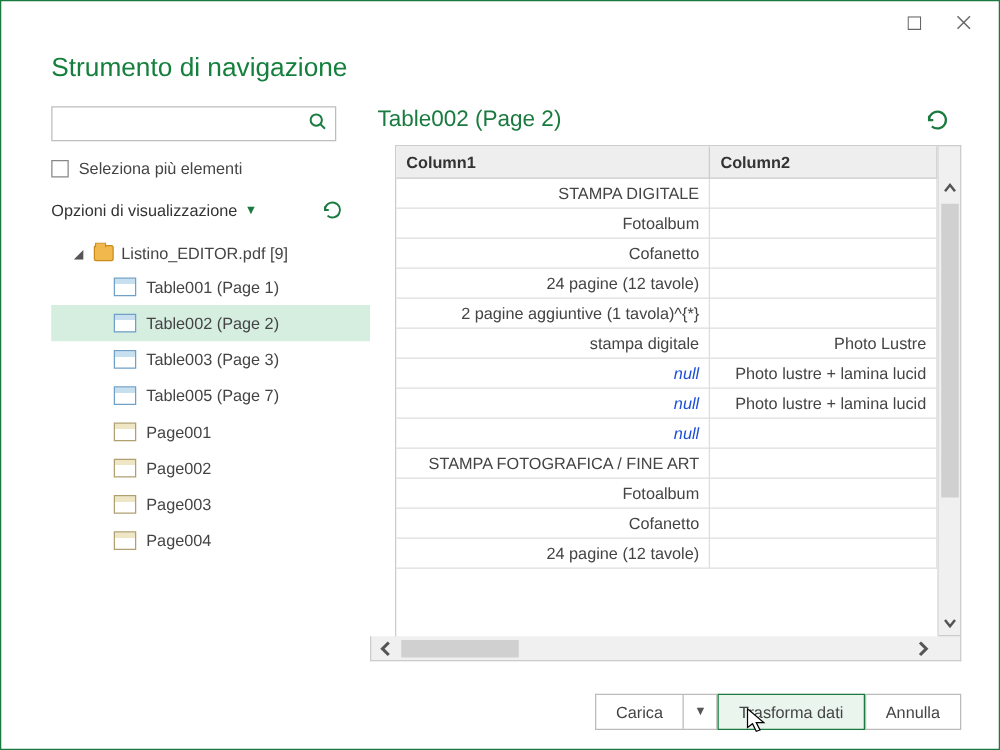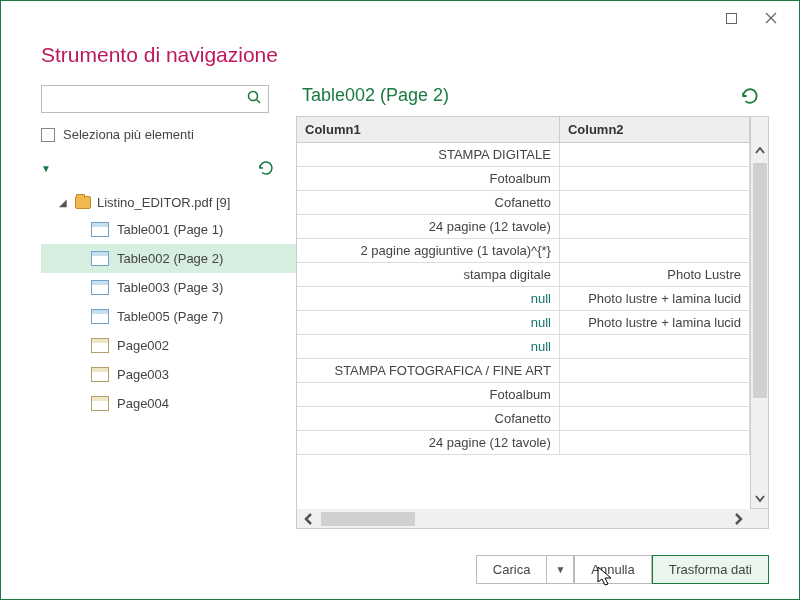--- a/index.html
+++ b/index.html
@@ -29,21 +29,21 @@
     width: 40px;
     height: 28px;
     display: flex;
     align-items: center;
     justify-content: center;
     color: #555;
   }
   .header {
     padding: 8px 40px 18px 40px;
     font-size: 21px;
-    color: #be185d;
+    color: #15803d;
     font-weight: 400;
   }
   .body {
     flex: 1;
     display: flex;
     padding: 0 30px 10px 40px;
     min-height: 0;
   }
   .left {
     width: 255px;
@@ -136,20 +136,21 @@
     font-size: 18px;
     color: #1a7a3f;
   }
   .right-header .refresh-icon { margin-left:auto; color:#1a7a3f; width:18px; height:18px; }
   .tablewrap {
     flex: 1;
     border: 0;
     position: relative;
     min-height: 0;
     display: flex;
+    margin-left: 20px;
   }
   .table-inner {
     flex: 1;
     overflow: hidden;
     border-top: 1px solid #ccc;
     border-left: 1px solid #ccc;
     border-right: 1px solid #ccc;
   }
   table { border-collapse: collapse; width: 100%; }
   th {
@@ -167,21 +168,22 @@
     border-right: 1px solid #ddd;
     padding: 3px 8px;
     font-size: 13px;
     height: 24px;
     white-space: nowrap;
     overflow: hidden;
     text-align: right;
   }
   td.null {
     text-align: right;
-    color: #0f766e;
+    font-style: italic;
+    color: #1d4ed8;
   }
   .vscroll {
     width: 18px;
     background: #f0f0f0;
     display: flex;
     flex-direction: column;
     align-items: center;
     border: 1px solid #ccc;
     border-left: none;
   }
@@ -264,20 +266,21 @@
             </svg>
         </span>
       </div>
 
       <div class="checkrow">
         <div class="checkbox"></div>
         <span>Seleziona più elementi</span>
       </div>
 
       <div class="optrow">
+        <span>Opzioni di visualizzazione</span>
         <span class="caret-down">▼</span>
         <span class="refresh-icon">
           <svg viewBox="0 0 16 16">
               <path d="M2 8 a6 6 0 1 1 2 4.5" fill="none" stroke="#1a7a3f" stroke-width="1.5"></path>
               <path d="M2 5 L2 8 L5 8" fill="none" stroke="#1a7a3f" stroke-width="1.5"></path>
             </svg>
         </span>
       </div>
 
       <div class="tree">
@@ -295,20 +298,24 @@
               <span class="table-icon-sm"></span>
               <span>Table002 (Page 2)</span>
             </div>
             <div class="tree-item">
               <span class="table-icon-sm"></span>
               <span>Table003 (Page 3)</span>
             </div>
             <div class="tree-item">
               <span class="table-icon-sm"></span>
               <span>Table005 (Page 7)</span>
+            </div>
+            <div class="tree-item">
+              <span class="table-icon-sm sheet"></span>
+              <span>Page001</span>
             </div>
             <div class="tree-item">
               <span class="table-icon-sm sheet"></span>
               <span>Page002</span>
             </div>
             <div class="tree-item">
               <span class="table-icon-sm sheet"></span>
               <span>Page003</span>
             </div>
             <div class="tree-item">
@@ -427,20 +434,20 @@
         <div style="width:18px"></div>
       </div>
     </div>
   </div>
 
   <div class="footer">
     <div class="btn split">
       <span class="main">Carica</span>
       <span class="drop">▼</span>
     </div>
+    <div class="btn primary">Trasforma dati</div>
     <div class="btn">Annulla</div>
-    <div class="btn primary">Trasforma dati</div>
   </div>
 
   <svg class="cursor" width="18" height="22">
     <path d="M1 1 L1 16 L5 13 L8 19 L11 18 L8 12 L14 12 Z" fill="#fff" stroke="#000" stroke-width="1"></path>
   </svg>
 </div>
 
 </body></html>

